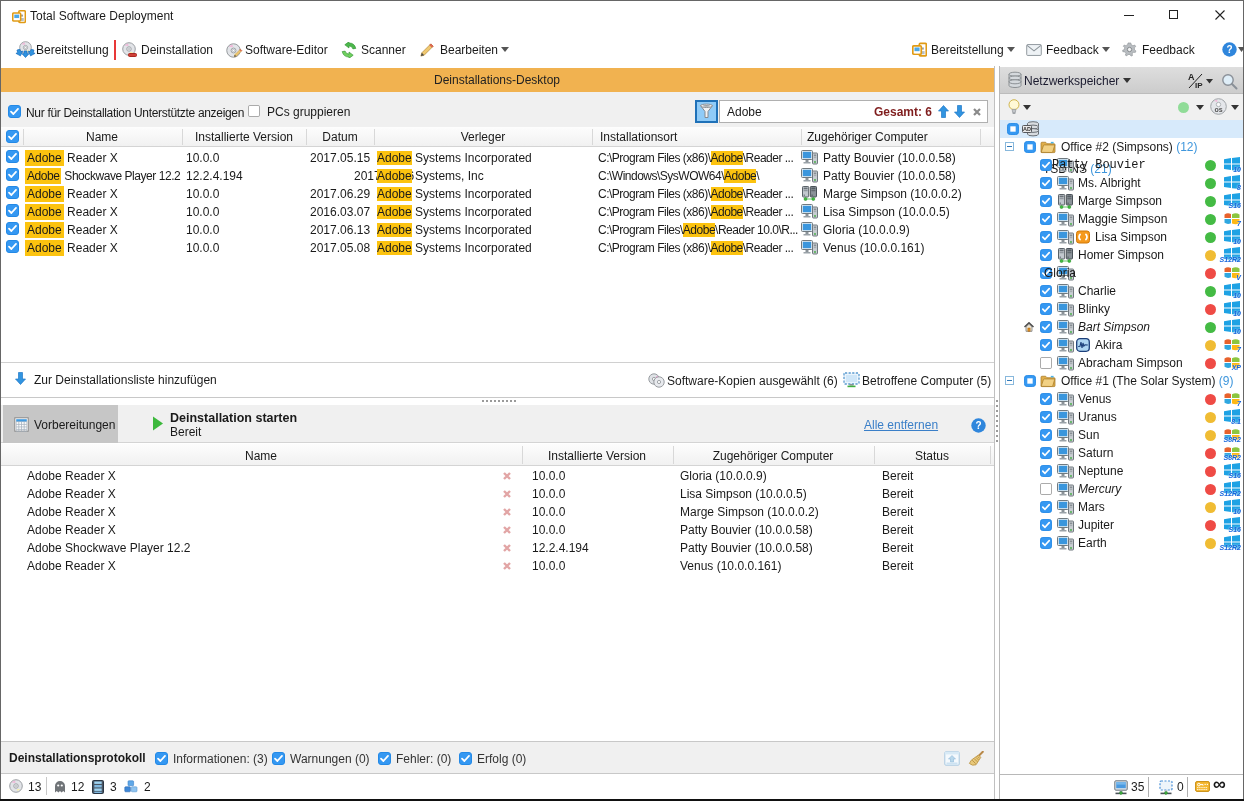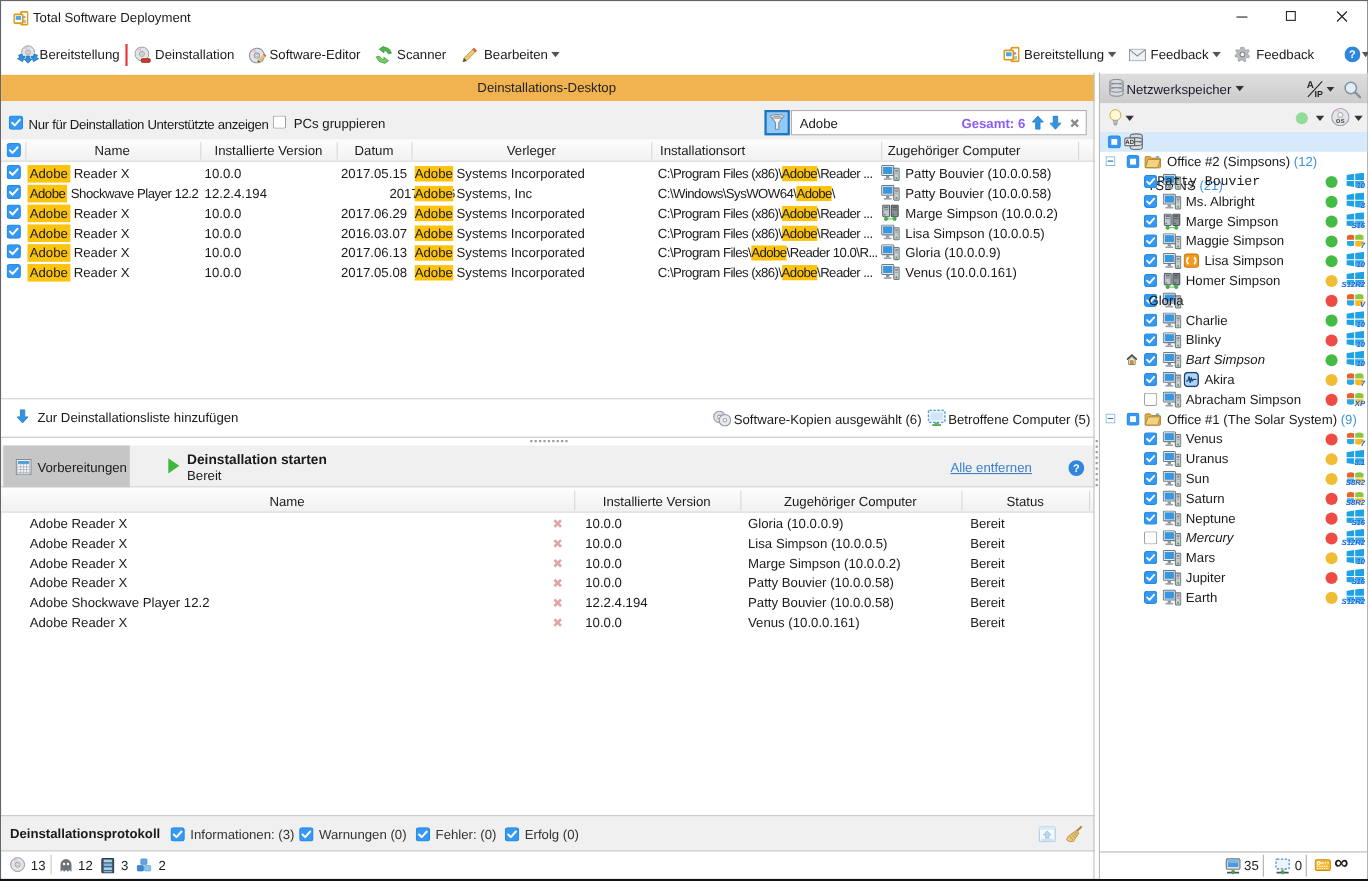--- a/index.html
+++ b/index.html
@@ -300,21 +300,21 @@
 <svg style="position:absolute;left:248px;top:105px" width="12" height="12">
     <use href="#cboff"></use>
   </svg>
 <div style="position:absolute;left:267px;top:105px;">PCs gruppieren</div>
 <div style="position:absolute;left:695px;top:100px;width:23px;height:23px;background:#8fcbf8;border:2px solid #1f71b8;"></div>
 <svg style="position:absolute;left:699px;top:103px" width="15" height="16">
     <use href="#funnel"></use>
   </svg>
 <div style="position:absolute;left:719px;top:100px;width:269px;height:23px;background:#fff;border:1px solid #b0b0b0;"></div>
 <div style="position:absolute;left:727px;top:105px;">Adobe</div>
-<div style="position:absolute;left:874px;top:105px;color:#8b5cf6;font-weight:bold;">Gesamt: 6</div>
+<div style="position:absolute;left:874px;top:105px;color:#7f1d1d;font-weight:bold;">Gesamt: 6</div>
 <svg style="position:absolute;left:938px;top:105px" width="11" height="13">
     <use href="#bluearrup"></use>
   </svg>
 <svg style="position:absolute;left:954px;top:105px" width="11" height="13">
     <use href="#bluearrdn"></use>
   </svg>
 <svg style="position:absolute;left:972px;top:107px" width="10" height="10">
     <use href="#grayx"></use>
   </svg>
 <div style="position:absolute;left:1px;top:127px;width:994px;height:20px;background:linear-gradient(#fdfdfd,#f1f1f1);border-bottom:1px solid #d4d4d4;"></div>

